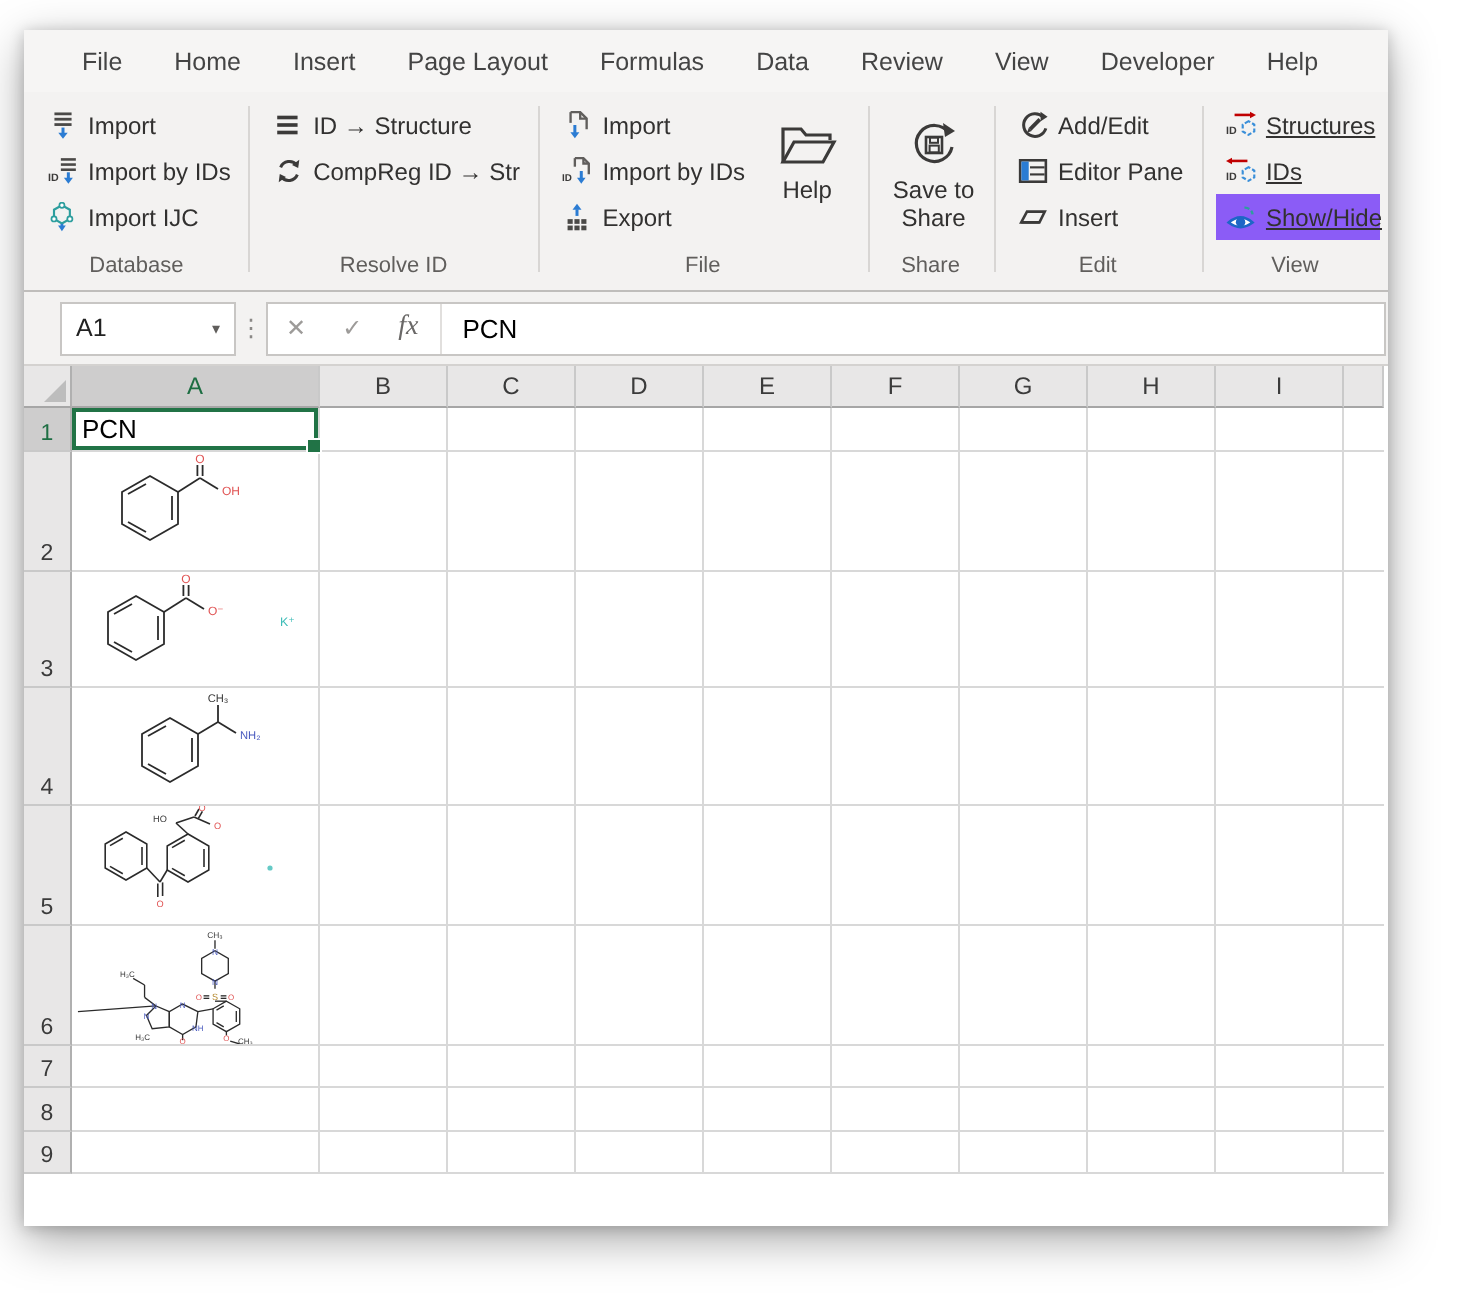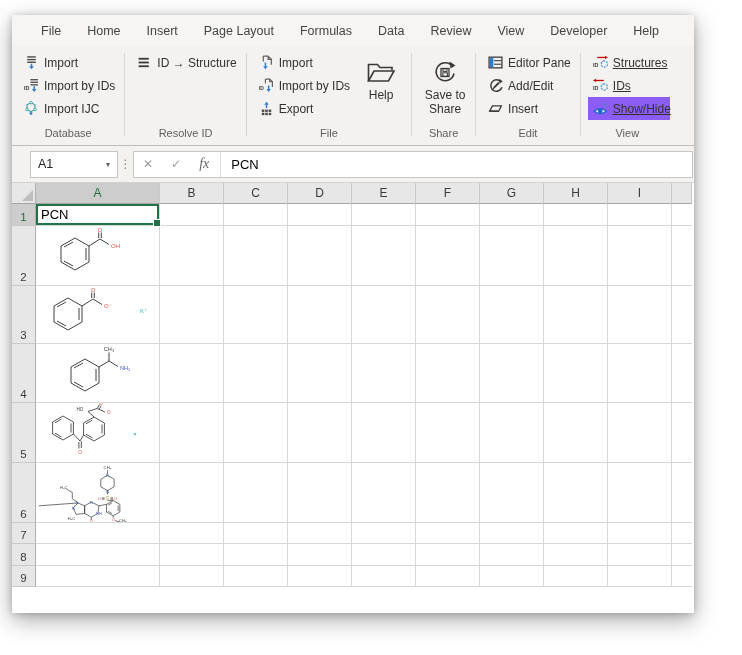--- a/index.html
+++ b/index.html
@@ -148,20 +148,31 @@
                 <svg width="15" height="15" viewBox="0 0 14 14">
                   <g stroke="#3b3a39" stroke-width="1.7">
                     <line x1="1.5" y1="3.5" x2="11" y2="3.5"></line>
                     <line x1="1.5" y1="7" x2="11" y2="7"></line>
                     <line x1="1.5" y1="10.5" x2="11" y2="10.5"></line>
                   </g>
                 </svg>
               </div>
               <span>ID → Structure</span>
             </div>
+            <div class="rbtn">
+              <div class="ric">
+                <svg width="15" height="15" viewBox="0 0 14 14">
+                  <path d="M3.1,5.3 A4.4,4.4 0 0 1 10.6,4.2" fill="none" stroke="#3b3a39" stroke-width="1.4"></path>
+                  <polygon points="11.8,1.8 11.3,5.6 8.4,4.2" fill="#3b3a39"></polygon>
+                  <path d="M10.9,8.7 A4.4,4.4 0 0 1 3.4,9.8" fill="none" stroke="#3b3a39" stroke-width="1.4"></path>
+                  <polygon points="2.2,12.2 2.7,8.4 5.6,9.8" fill="#3b3a39"></polygon>
+                </svg>
+              </div>
+              <span>CompReg ID → Str</span>
+            </div>
           </div>
         </div>
         <div class="g-label">Resolve ID</div>
       </div>
       <div class="gsep"></div>
       <div class="rgroup">
         <div class="g-body">
           <div class="g-col">
             <div class="rbtn">
               <div class="ric">
@@ -236,38 +247,38 @@
         </div>
         <div class="g-label">Share</div>
       </div>
       <div class="gsep"></div>
       <div class="rgroup">
         <div class="g-body">
           <div class="g-col">
             <div class="rbtn">
               <div class="ric">
                 <svg width="15" height="15" viewBox="0 0 14 14">
+                  <path d="M11.8,3.4 A5.3,5.3 0 1 0 13,8.6" fill="none" stroke="#3b3a39" stroke-width="1.4"></path>
+                  <polygon points="10.5,0.8 13.8,3.2 10.6,5.2" fill="#3b3a39"></polygon>
+                  <line x1="5.6" y1="9" x2="10.2" y2="4.4" stroke="#3b3a39" stroke-width="1.8"></line>
+                  <polygon points="4.2,10.6 5,8.4 6.4,9.8" fill="#3b3a39"></polygon>
+                </svg>
+              </div>
+              <span>Add/Edit</span>
+            </div>
+            <div class="rbtn">
+              <div class="ric">
+                <svg width="15" height="15" viewBox="0 0 14 14">
                   <rect x="1" y="2" width="12" height="10" fill="none" stroke="#3b3a39" stroke-width="1.2"></rect>
                   <rect x="1.6" y="2.6" width="3.4" height="8.8" fill="#2b7cd3"></rect>
                   <line x1="5.6" y1="5.3" x2="12.4" y2="5.3" stroke="#3b3a39" stroke-width="1"></line>
                   <line x1="5.6" y1="8.6" x2="12.4" y2="8.6" stroke="#3b3a39" stroke-width="1"></line>
                 </svg>
               </div>
               <span>Editor Pane</span>
-            </div>
-            <div class="rbtn">
-              <div class="ric">
-                <svg width="15" height="15" viewBox="0 0 14 14">
-                  <path d="M11.8,3.4 A5.3,5.3 0 1 0 13,8.6" fill="none" stroke="#3b3a39" stroke-width="1.4"></path>
-                  <polygon points="10.5,0.8 13.8,3.2 10.6,5.2" fill="#3b3a39"></polygon>
-                  <line x1="5.6" y1="9" x2="10.2" y2="4.4" stroke="#3b3a39" stroke-width="1.8"></line>
-                  <polygon points="4.2,10.6 5,8.4 6.4,9.8" fill="#3b3a39"></polygon>
-                </svg>
-              </div>
-              <span>Add/Edit</span>
             </div>
             <div class="rbtn">
               <div class="ric">
                 <svg width="15" height="15" viewBox="0 0 14 14">
                   <path d="M1.5,9.5 L4.2,4.5 H12.5 L10,9.5 Z" fill="none" stroke="#3b3a39" stroke-width="1.2"></path>
                   <line x1="1.5" y1="9.5" x2="10" y2="9.5" stroke="#3b3a39" stroke-width="1.2"></line>
                 </svg>
               </div>
               <span>Insert</span>
             </div>

